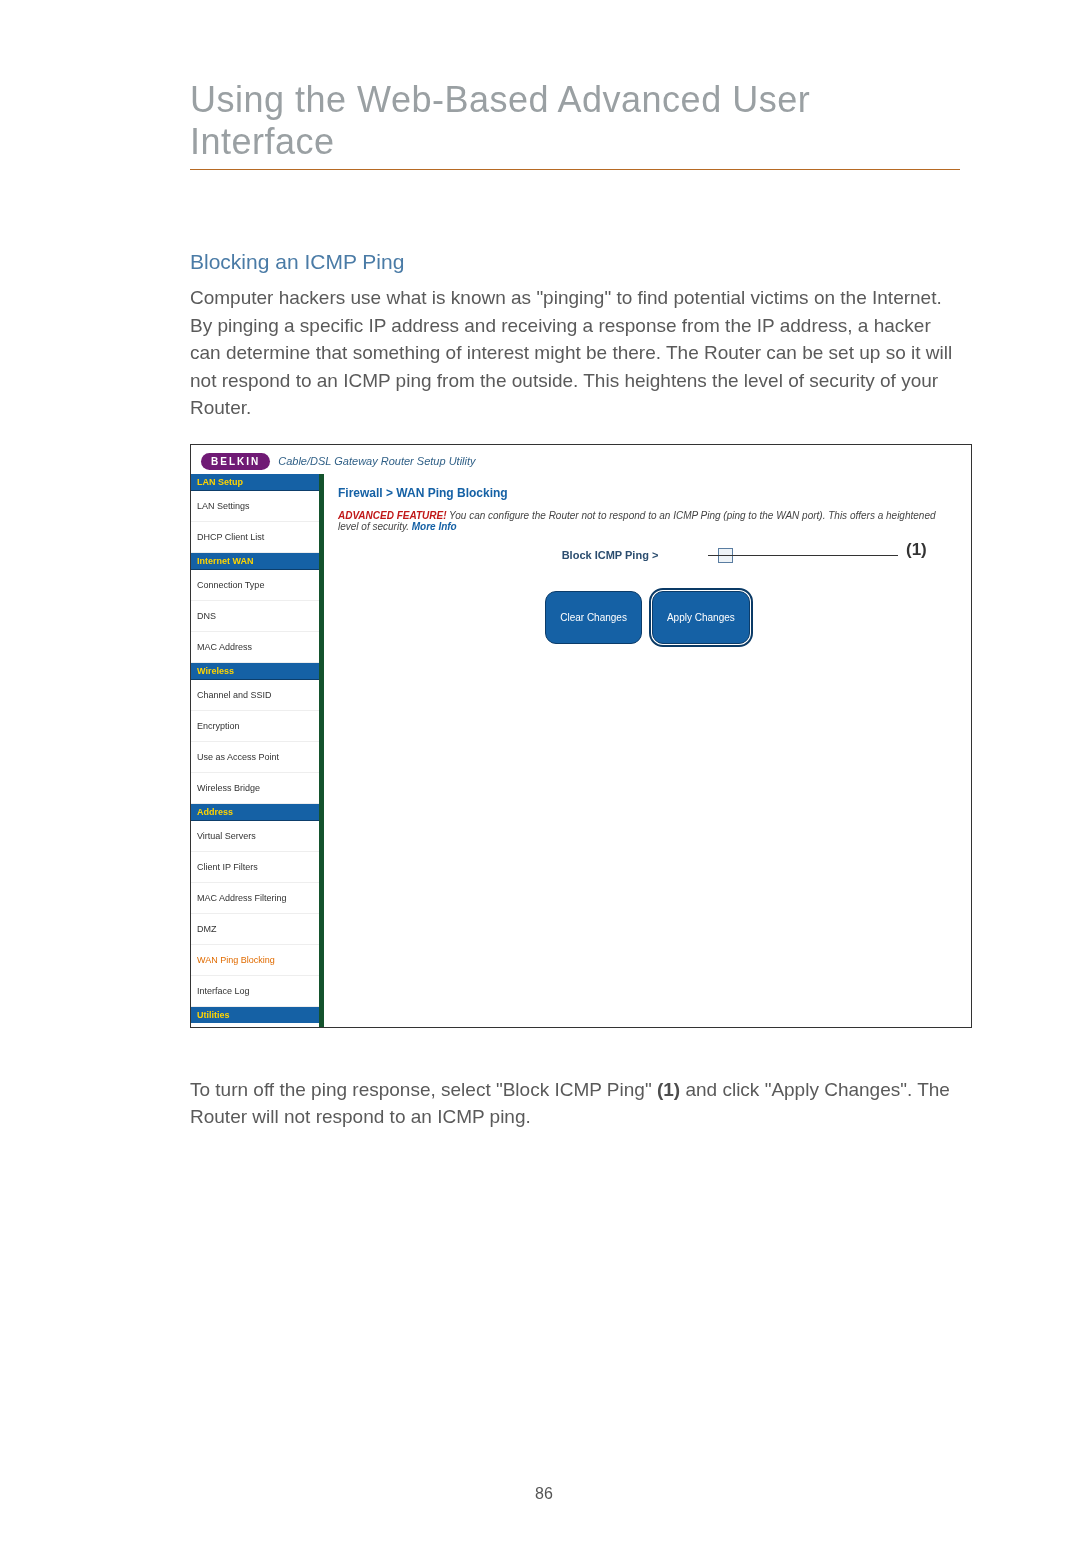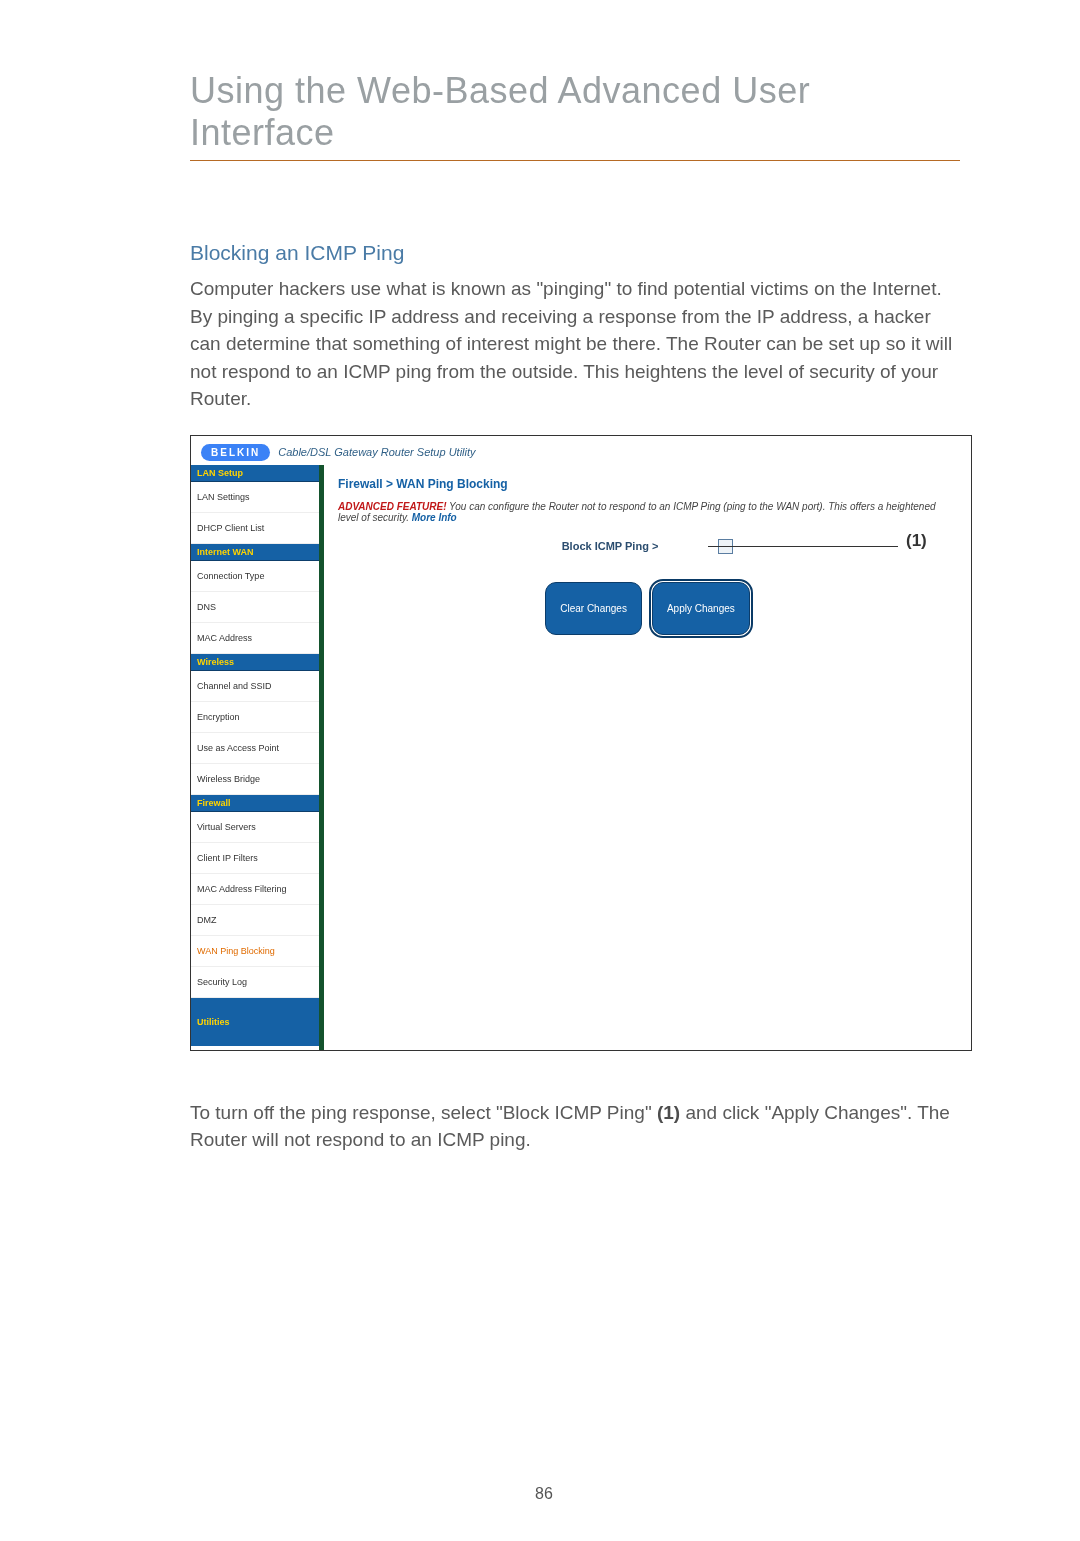--- a/index.html
+++ b/index.html
@@ -10,21 +10,21 @@
     font-family: Arial, Helvetica, sans-serif;
     color: #555555;
     position: relative;
     box-sizing: border-box;
     padding: 70px 120px 40px 190px;
   }
   h1.page-title {
     font-size: 36px;
     font-weight: 400;
     color: #9aa0a3;
-    margin: 0 0 6px 0;
+    margin: 9px 0 6px 0;
     letter-spacing: 0.5px;
   }
   .title-rule {
     border: none;
     border-top: 1.5px solid #b66a24;
     margin: 0 0 80px 0;
   }
   h2.section-heading {
     font-size: 21px;
     font-weight: 400;
@@ -56,21 +56,21 @@
     position: relative;
     font-family: Verdana, Arial, sans-serif;
   }
   .belkin-header {
     display: flex;
     align-items: center;
     gap: 8px;
     padding: 8px 10px 4px 10px;
   }
   .belkin-logo {
-    background: #3b82f6;
+    background: #701a75;
     color: #fff;
     border-radius: 10px;
     padding: 3px 10px;
     font-size: 10px;
     font-weight: 700;
     letter-spacing: 2px;
   }
   .product-name {
     color: #2f5f86;
     font-style: italic;
@@ -105,21 +105,21 @@
   .sidebar .item {
     color: #333333;
     padding: 10px 6px;
     border-bottom: 1px solid #eeeeee;
     white-space: nowrap;
     overflow: hidden;
   }
   .sidebar .item.active { color: #e06b00; }
   .sidebar .footer {
     background: #1561a5; color: #ffd400; font-weight: 700;
-    font-size: 9px; padding: 19px 6px;
+    font-size: 9px; padding: 3px 6px;
   }
   .content-pane {
     flex: 1;
     padding: 10px 14px 24px 14px;
     position: relative;
   }
   .breadcrumb {
     color: #1561a5;
     font-weight: 700;
     font-size: 12px;
@@ -214,27 +214,27 @@
       <div class="item" data-interactable="true">Connection Type</div>
       <div class="item" data-interactable="true">DNS</div>
       <div class="item" data-interactable="true">MAC Address</div>
 
       <div class="cat" data-interactable="false">Wireless</div>
       <div class="item" data-interactable="true">Channel and SSID</div>
       <div class="item" data-interactable="true">Encryption</div>
       <div class="item" data-interactable="true">Use as Access Point</div>
       <div class="item" data-interactable="true">Wireless Bridge</div>
 
-      <div class="cat" data-interactable="false">Firewall</div>
+      <div class="cat" data-interactable="false">Address</div>
       <div class="item" data-interactable="true">Virtual Servers</div>
       <div class="item" data-interactable="true">Client IP Filters</div>
       <div class="item" data-interactable="true">MAC Address Filtering</div>
       <div class="item" data-interactable="true">DMZ</div>
       <div class="item active" data-interactable="true">WAN Ping Blocking</div>
-      <div class="item" data-interactable="true">Security Log</div>
+      <div class="item" data-interactable="true">Interface Log</div>
 
       <div class="footer" data-interactable="false">Utilities</div>
     </div>
 
     <div class="content-pane" data-interactable="false">
       <div class="breadcrumb" data-interactable="false">Firewall &gt; WAN Ping Blocking</div>
 
       <div class="feature-desc" data-interactable="false">
         <span class="adv" data-interactable="false">ADVANCED FEATURE!</span><span data-interactable="false"> You can configure the Router not to respond to an ICMP Ping (ping to the WAN port). This offers a heightened level of security. </span><span class="more-info" data-interactable="true">More Info</span>
       </div>

